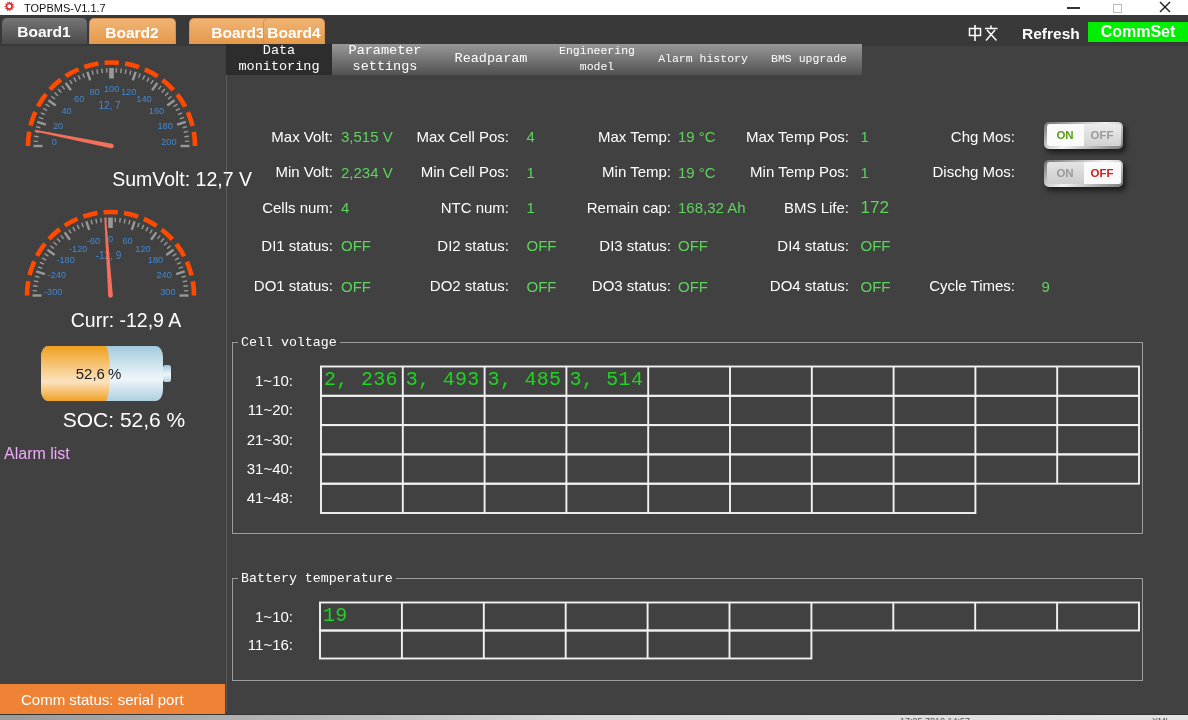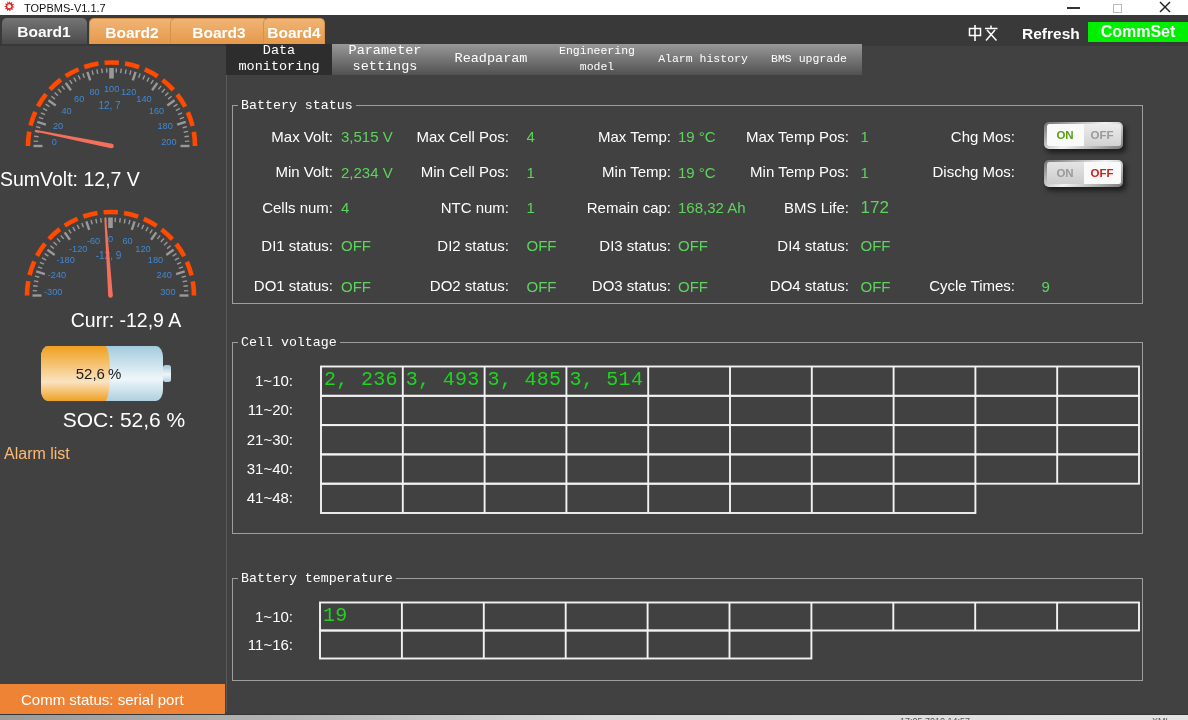--- a/index.html
+++ b/index.html
@@ -27,21 +27,21 @@
         <g stroke="#222" stroke-width="1.4">
           <line x1="1" y1="1" x2="11" y2="11"></line>
           <line x1="11" y1="1" x2="1" y2="11"></line>
         </g>
       </svg>
   </div>
 
   <div class="abs" style="left:0;top:15px;width:1188px;height:31px;background:#393939"></div>
   <div class="btab" style="left:1.5px;width:85px;background:linear-gradient(#757575,#4a4a4a)">Board1</div>
   <div class="btab orange" style="left:88.5px;width:87px">Board2</div>
-  <div class="btab orange" style="left:170px;width:98px">Board3</div>
+  <div class="btab orange" style="left:189px;width:98px">Board3</div>
   <div class="btab orange" style="left:263px;width:62px">Board4</div>
   <svg width="32" height="18" viewBox="0 0 32 18" style="position:absolute;left:968px;top:24px">
 <g stroke="#ffffff" fill="none">
 <line x1="7" y1="1" x2="7" y2="17" stroke-width="1.6"></line>
 <rect x="1.5" y="4.5" width="11" height="7" stroke-width="1.5"></rect>
 <line x1="23" y1="1.5" x2="23" y2="4" stroke-width="1.5"></line>
 <line x1="17" y1="4.5" x2="29.5" y2="4.5" stroke-width="1.5"></line>
 <path d="M 27 6 L 18 16.5" stroke-width="1.5"></path>
 <path d="M 19 6 L 28.5 16.5" stroke-width="1.5"></path>
 </g>
@@ -186,21 +186,21 @@
       <text x="110.6" y="241.5" text-anchor="middle" font-size="9.2" fill="#4089d6" font-family="Liberation Sans, sans-serif">0</text>
       <text x="127.6" y="244.1" text-anchor="middle" font-size="9.2" fill="#4089d6" font-family="Liberation Sans, sans-serif">60</text>
       <text x="143.0" y="251.6" text-anchor="middle" font-size="9.2" fill="#4089d6" font-family="Liberation Sans, sans-serif">120</text>
       <text x="155.5" y="263.3" text-anchor="middle" font-size="9.2" fill="#4089d6" font-family="Liberation Sans, sans-serif">180</text>
       <text x="164.1" y="278.2" text-anchor="middle" font-size="9.2" fill="#4089d6" font-family="Liberation Sans, sans-serif">240</text>
       <text x="167.9" y="294.9" text-anchor="middle" font-size="9.2" fill="#4089d6" font-family="Liberation Sans, sans-serif">300</text>
       <text x="108.5" y="258.7" text-anchor="middle" font-size="10" fill="#4089d6" font-family="Liberation Sans, sans-serif">-12, 9</text>
       <circle cx="110.5" cy="295.5" r="2.3" fill="#f4705c"></circle>
       <polygon points="112.8,295.3 106.1,217.6 104.3,217.7 108.2,295.7" fill="#f4705c"></polygon>
     </svg>
-  <div class="abs" style="left:0;top:168px;width:252px;text-align:left;font-size:19.5px;color:#fff">SumVolt: 12,7 V</div>
+  <div class="abs" style="left:0;top:168px;width:252px;text-align:right;font-size:19.5px;color:#fff">SumVolt: 12,7 V</div>
   <div class="abs" style="left:0;top:309px;width:252px;text-align:center;font-size:19.5px;color:#fff">Curr: -12,9 A</div>
 
   <svg width="136" height="60" style="position:absolute;left:39px;top:343px" viewBox="0 0 136 60">
     <defs>
       <linearGradient id="bgor" x1="0" y1="0" x2="0" y2="1">
         <stop offset="0" stop-color="#efa01e"></stop>
           <stop offset="0.65" stop-color="#fbe3c0"></stop>
           <stop offset="1" stop-color="#f0a125"></stop>
       </linearGradient>
       <linearGradient id="bgbl" x1="0" y1="0" x2="0" y2="1">
@@ -213,26 +213,23 @@
           <stop offset="0.55" stop-color="#eef5f9"></stop>
           <stop offset="1" stop-color="#b3d2e1"></stop>
       </linearGradient>
     </defs>
     <rect x="2" y="3" width="122" height="55" rx="7" ry="11" fill="url(#bgbl)"></rect>
     <path d="M 9 3 L 66 3 A 5 27.5 0 0 1 71 30.5 A 5 27.5 0 0 1 66 58 L 9 58 A 7 11 0 0 1 2 47 L 2 14 A 7 11 0 0 1 9 3 Z" fill="url(#bgor)"></path>
     <rect x="124" y="22" width="8" height="17" rx="2.5" fill="url(#bgnub)"></rect>
   </svg>
   <div class="abs" style="left:42px;top:364.5px;width:113px;text-align:center;font-size:15px;color:#1c1c1c">52,6 %</div>
   <div class="abs" style="left:0;top:408px;width:248px;text-align:center;font-size:21px;color:#fff">SOC: 52,6 %</div>
-  <div class="abs" style="left:4px;top:445px;font-size:16px;color:#fdba74">Alarm list</div>
+  <div class="abs" style="left:4px;top:445px;font-size:16px;color:#f0abfc">Alarm list</div>
   <div class="abs" style="left:0;top:683.5px;width:225px;height:30.2px;background:#ee8336;color:#fff;font-size:15px;line-height:31px;padding-left:21px">Comm status: serial port</div>
 
-  <div class="gbox" style="left:232px;top:104.5px;width:910.5px;height:199.5px">
-      <div class="gtitle">Battery status</div>
-    </div>
   <div class="gbox" style="left:232px;top:578px;width:910.5px;height:102.5px">
       <div class="gtitle">Battery temperature</div>
     </div>
   <div class="gbox" style="left:232px;top:342px;width:910.5px;height:192px">
       <div class="gtitle">Cell voltage</div>
     </div>
   <div class="lab" style="right:855px;top:126.5px">Max Volt:</div>
     <div class="val" style="left:341px;top:128.3px;">3,515 V</div>
     <div class="lab" style="right:679px;top:126.5px">Max Cell Pos:</div>
     <div class="val" style="left:526.5px;top:128.3px;">4</div>

